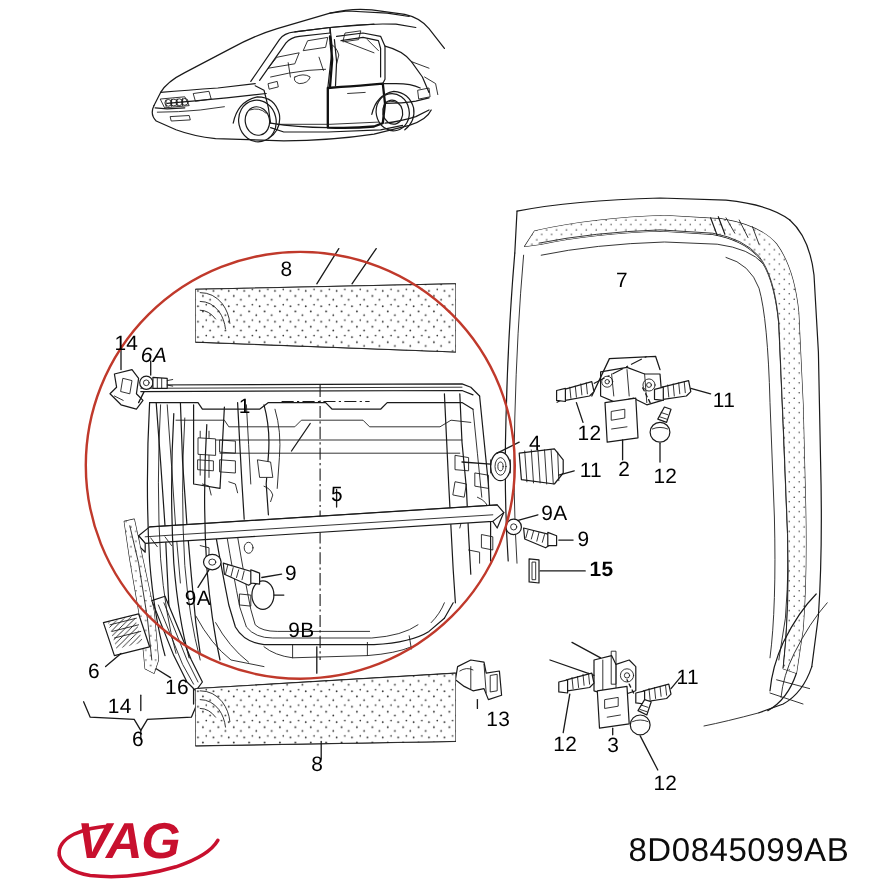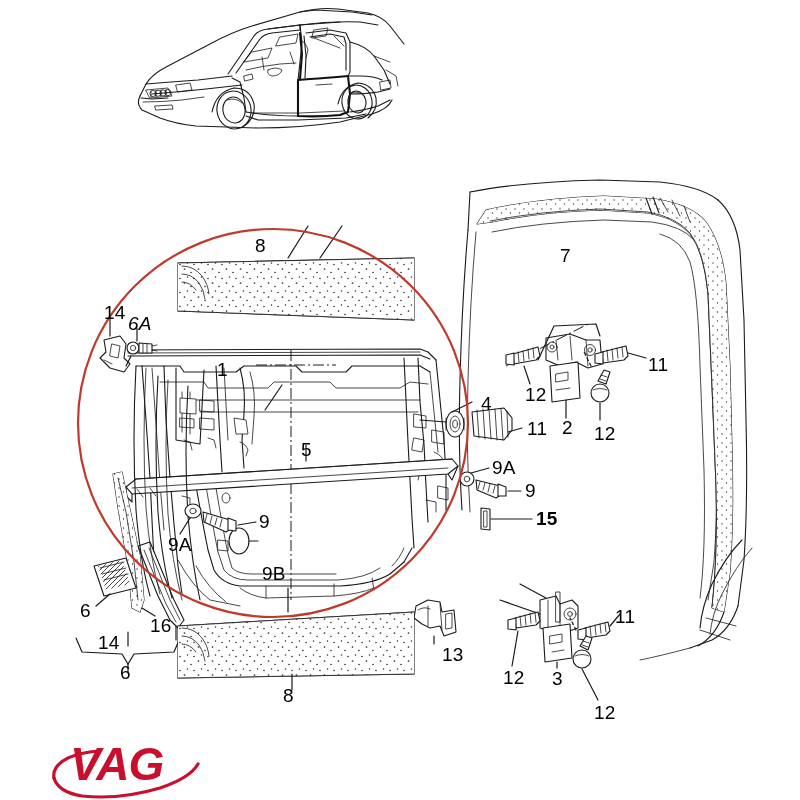--- a/index.html
+++ b/index.html
@@ -534,14 +534,15 @@
   <div class="lbl" style="left:615px; top:607px;">11</div>
   <div class="lbl" style="left:594px; top:703px;">12</div>
 
   <svg id="vag-logo" viewBox="0 0 180 58">
 
     <path d="M6 36 Q4 24 20 16 Q34 10 52 9" fill="none" stroke="#c8102e" stroke-width="3.2" stroke-linecap="round"></path>
     <path d="M6 36 Q10 50 34 54 Q72 58 112 46 Q142 36 150 22" fill="none" stroke="#c8102e" stroke-width="3.2" stroke-linecap="round"></path>
     <text class="vag-text" x="22" y="38" fill="#c8102e">VAG</text>
   </svg>
 
+  <div id="partnumber">8D0845099AB</div>
 
 </div>
 
 </body></html>

